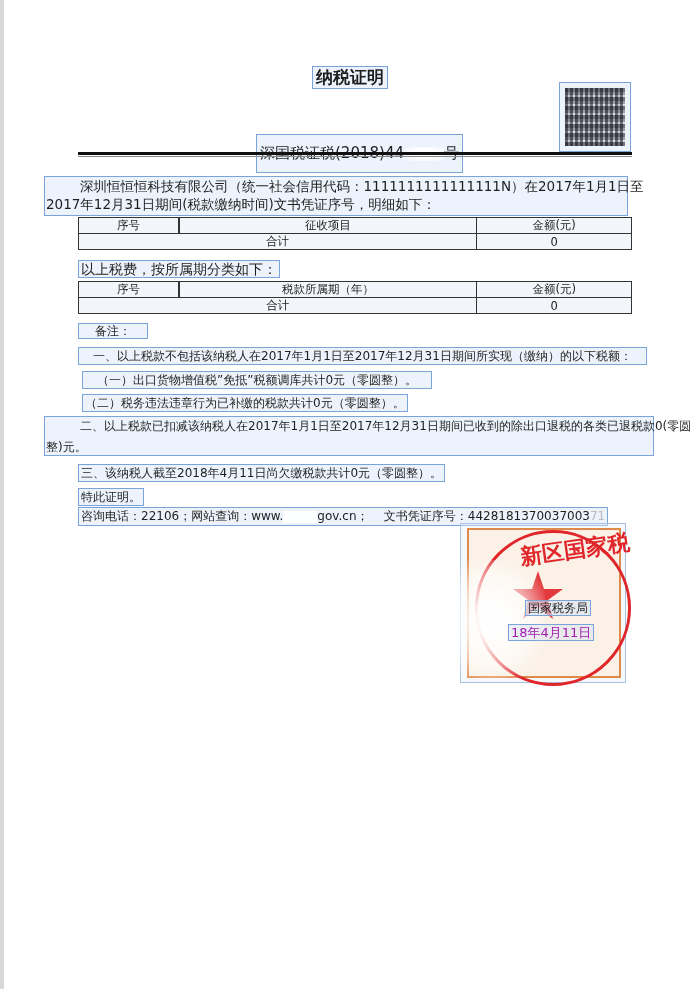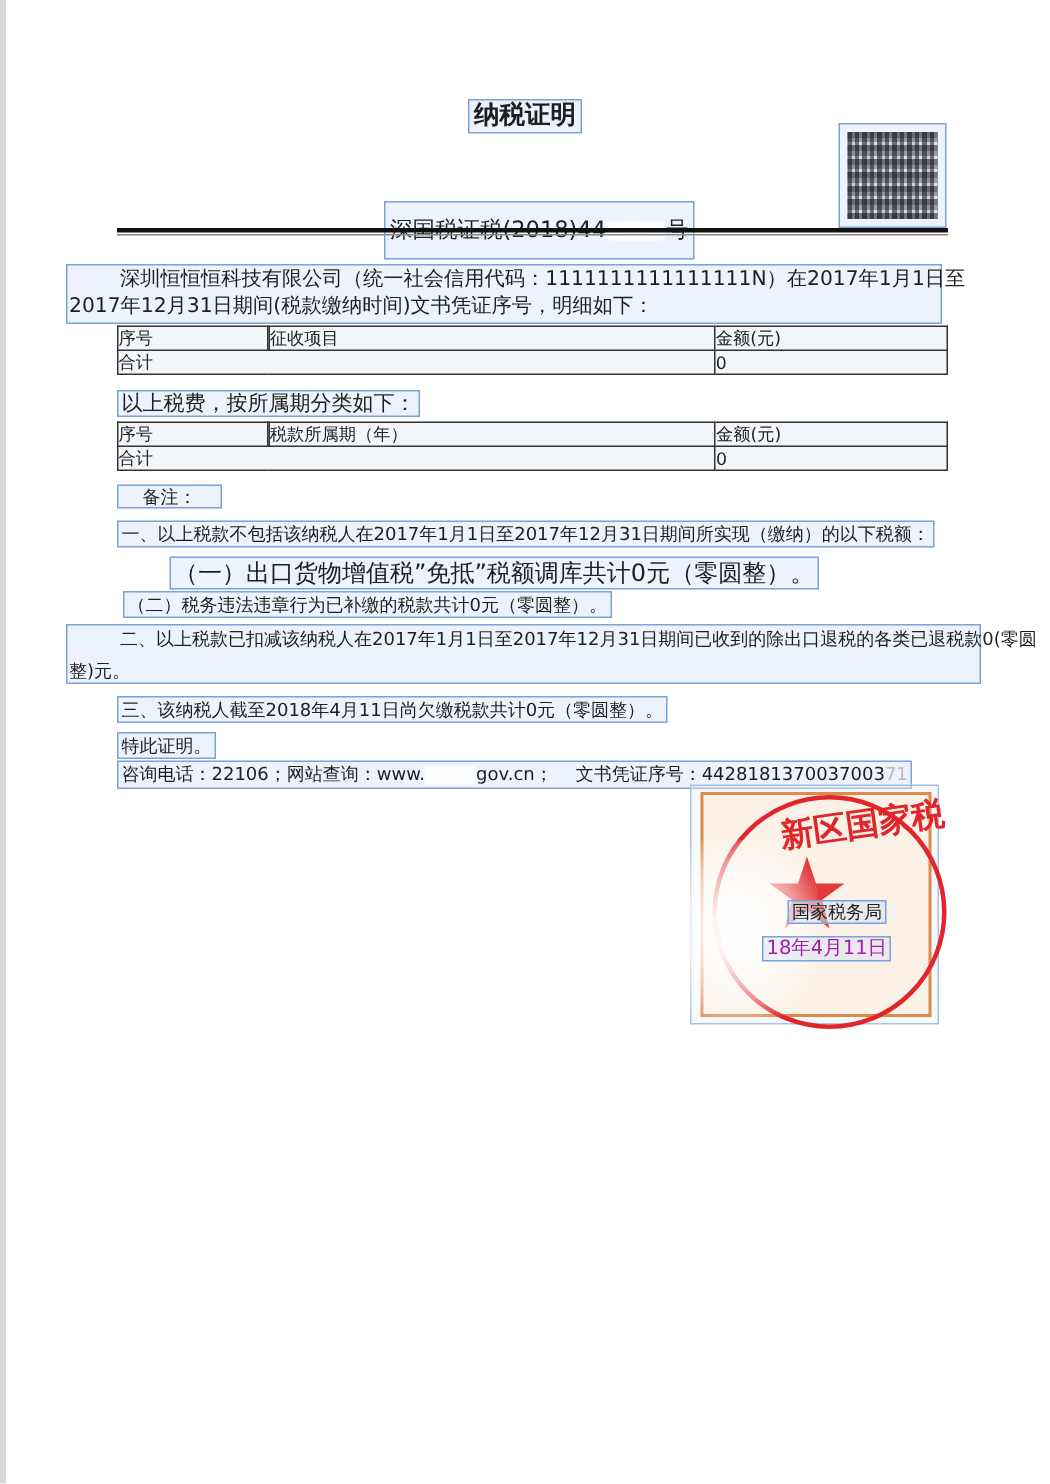--- a/index.html
+++ b/index.html
@@ -19,30 +19,30 @@
     .docno { left: 256px; top: 134px; font-size: 15px; padding: 11px 3px; }
     .docno .blur { display: inline-block; width: 40px; height: 14px; background: radial-gradient(ellipse at center, #fff 40%, rgba(255,255,255,0.5) 80%, transparent); vertical-align: middle; }
     .rule1 { position: absolute; left: 78px; top: 152px; width: 554px; height: 3px; background: #111; }
     .rule2 { position: absolute; left: 78px; top: 156px; width: 554px; height: 1px; background: #888; }
 
     .para1 { left: 44px; top: 176px; width: 584px; height: 40px; }
     .p1a { left: 80px; top: 180px; font-size: 13.5px; }
     .p1b { left: 46px; top: 198px; font-size: 13.5px; }
 
     table.grid { position: absolute; border-collapse: collapse; font-size: 11.5px; background: #f2f6fb; }
-    table.grid td { border: 1px solid #333; height: 16px; text-align: left; padding: 0; }
+    table.grid td { border: 1px solid #333; height: 16px; text-align: center; padding: 0; }
     table.grid td.blank { border: 1px solid #333; }
     .t1 { left: 78px; top: 217px; width: 554px; }
     .t2 { left: 78px; top: 281px; width: 554px; }
 
     .h2 { left: 78px; top: 260px; font-size: 14px; padding: 1px 2px; }
 
     .note { left: 78px; top: 323px; font-size: 12px; padding: 1px 16px; }
-    .n1 { left: 78px; top: 347px; font-size: 12px; padding: 2px 2px; }
-    .n2 { left: 82px; top: 371px; font-size: 16px; padding: 2px 2px; margin-left: 31px; }
+    .n1 { left: 78px; top: 347px; font-size: 12px; padding: 2px 14px; }
+    .n2 { left: 82px; top: 371px; font-size: 12px; padding: 2px 14px; }
     .n3 { left: 82px; top: 394px; font-size: 12px; padding: 2px 2px; }
     .n4box { left: 44px; top: 416px; width: 610px; height: 40px; }
     .n4a { left: 80px; top: 420px; font-size: 12px; }
     .n4b { left: 46px; top: 441px; font-size: 12px; }
     .n5 { left: 78px; top: 464px; font-size: 12px; padding: 2px 2px; }
     .n6 { left: 78px; top: 488px; font-size: 12px; padding: 2px 2px; }
     .n7 { left: 78px; top: 507px; font-size: 12px; padding: 2px 2px; }
     .n7 .blur { display: inline-block; width: 34px; height: 12px; background: #fff; vertical-align: middle; opacity: 0.9; }
     .n7 .fade { color: #bbb; }
 

